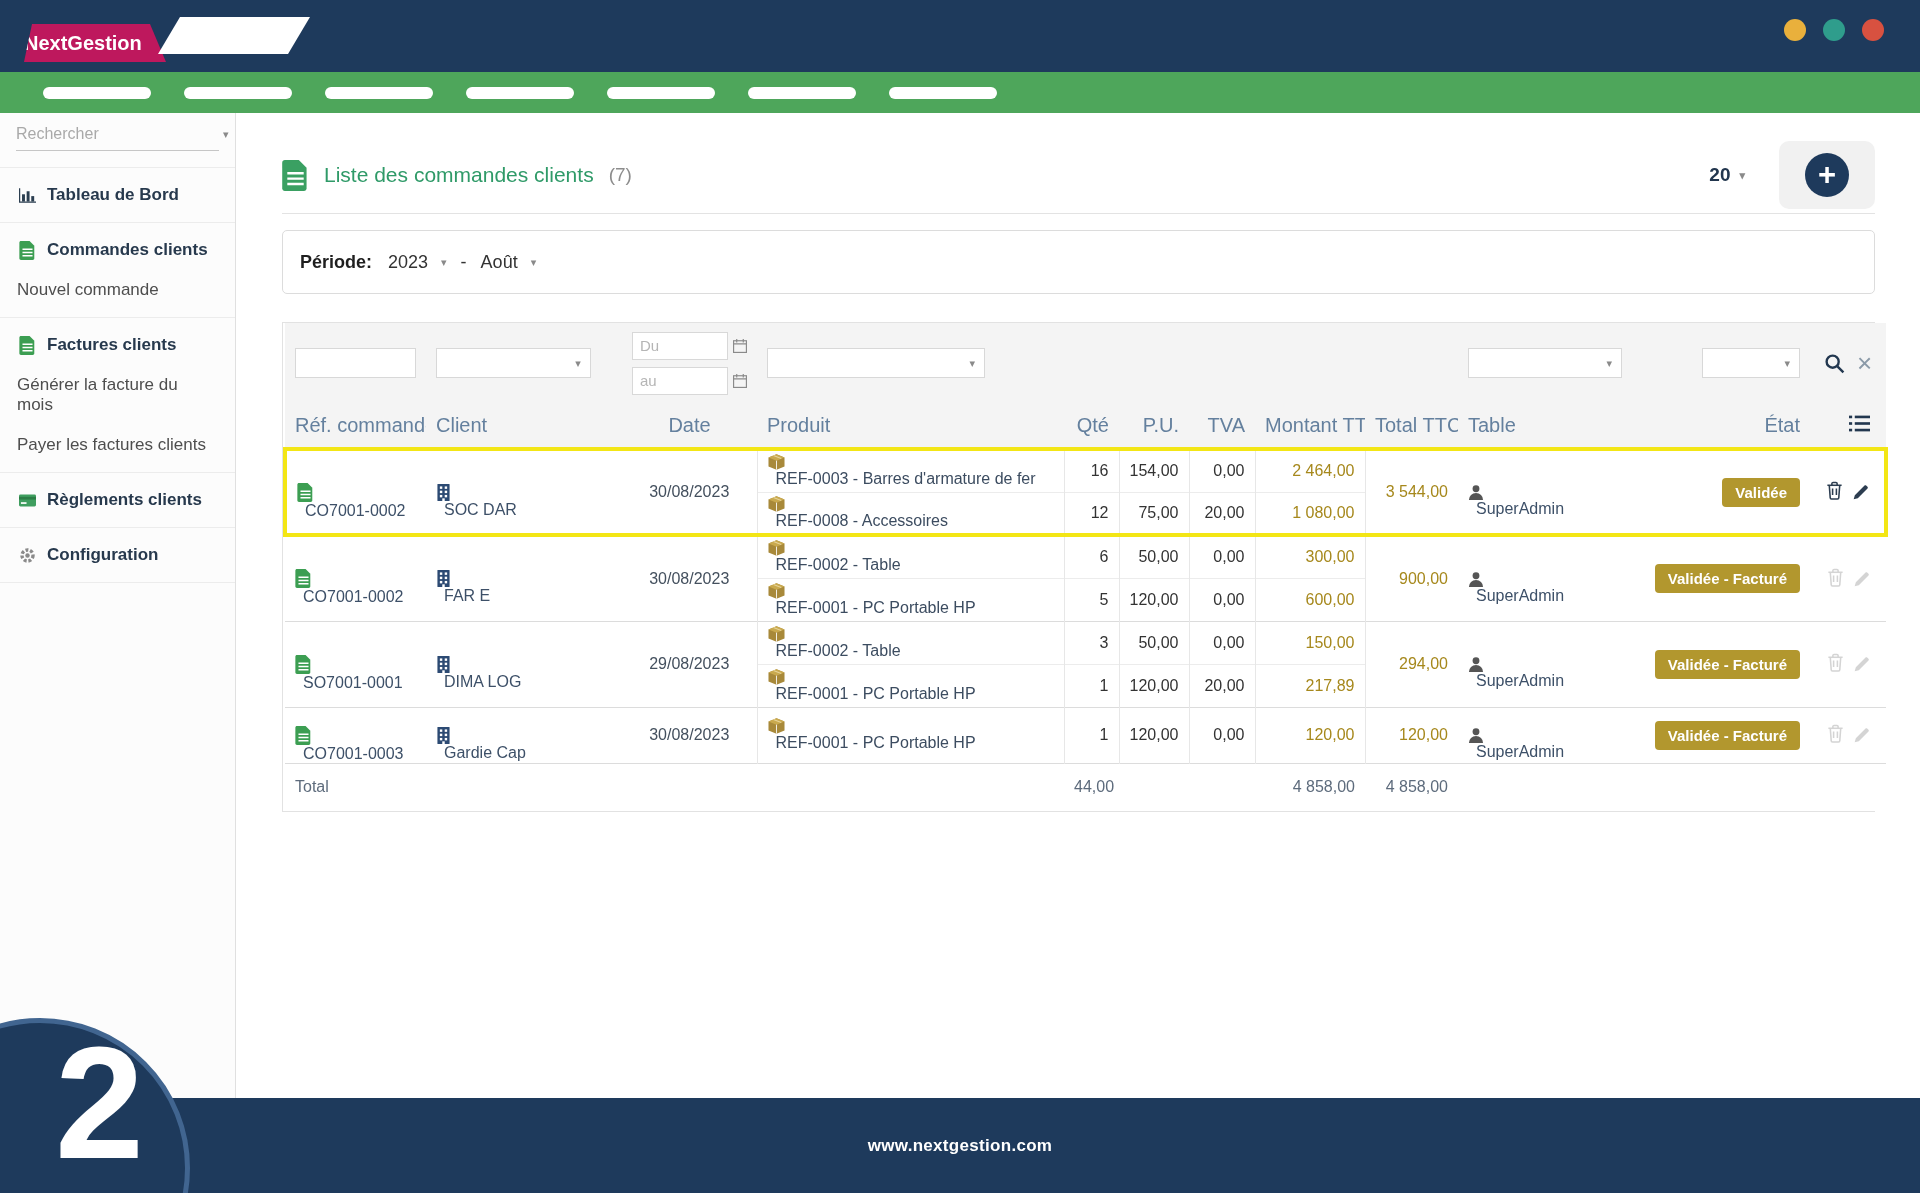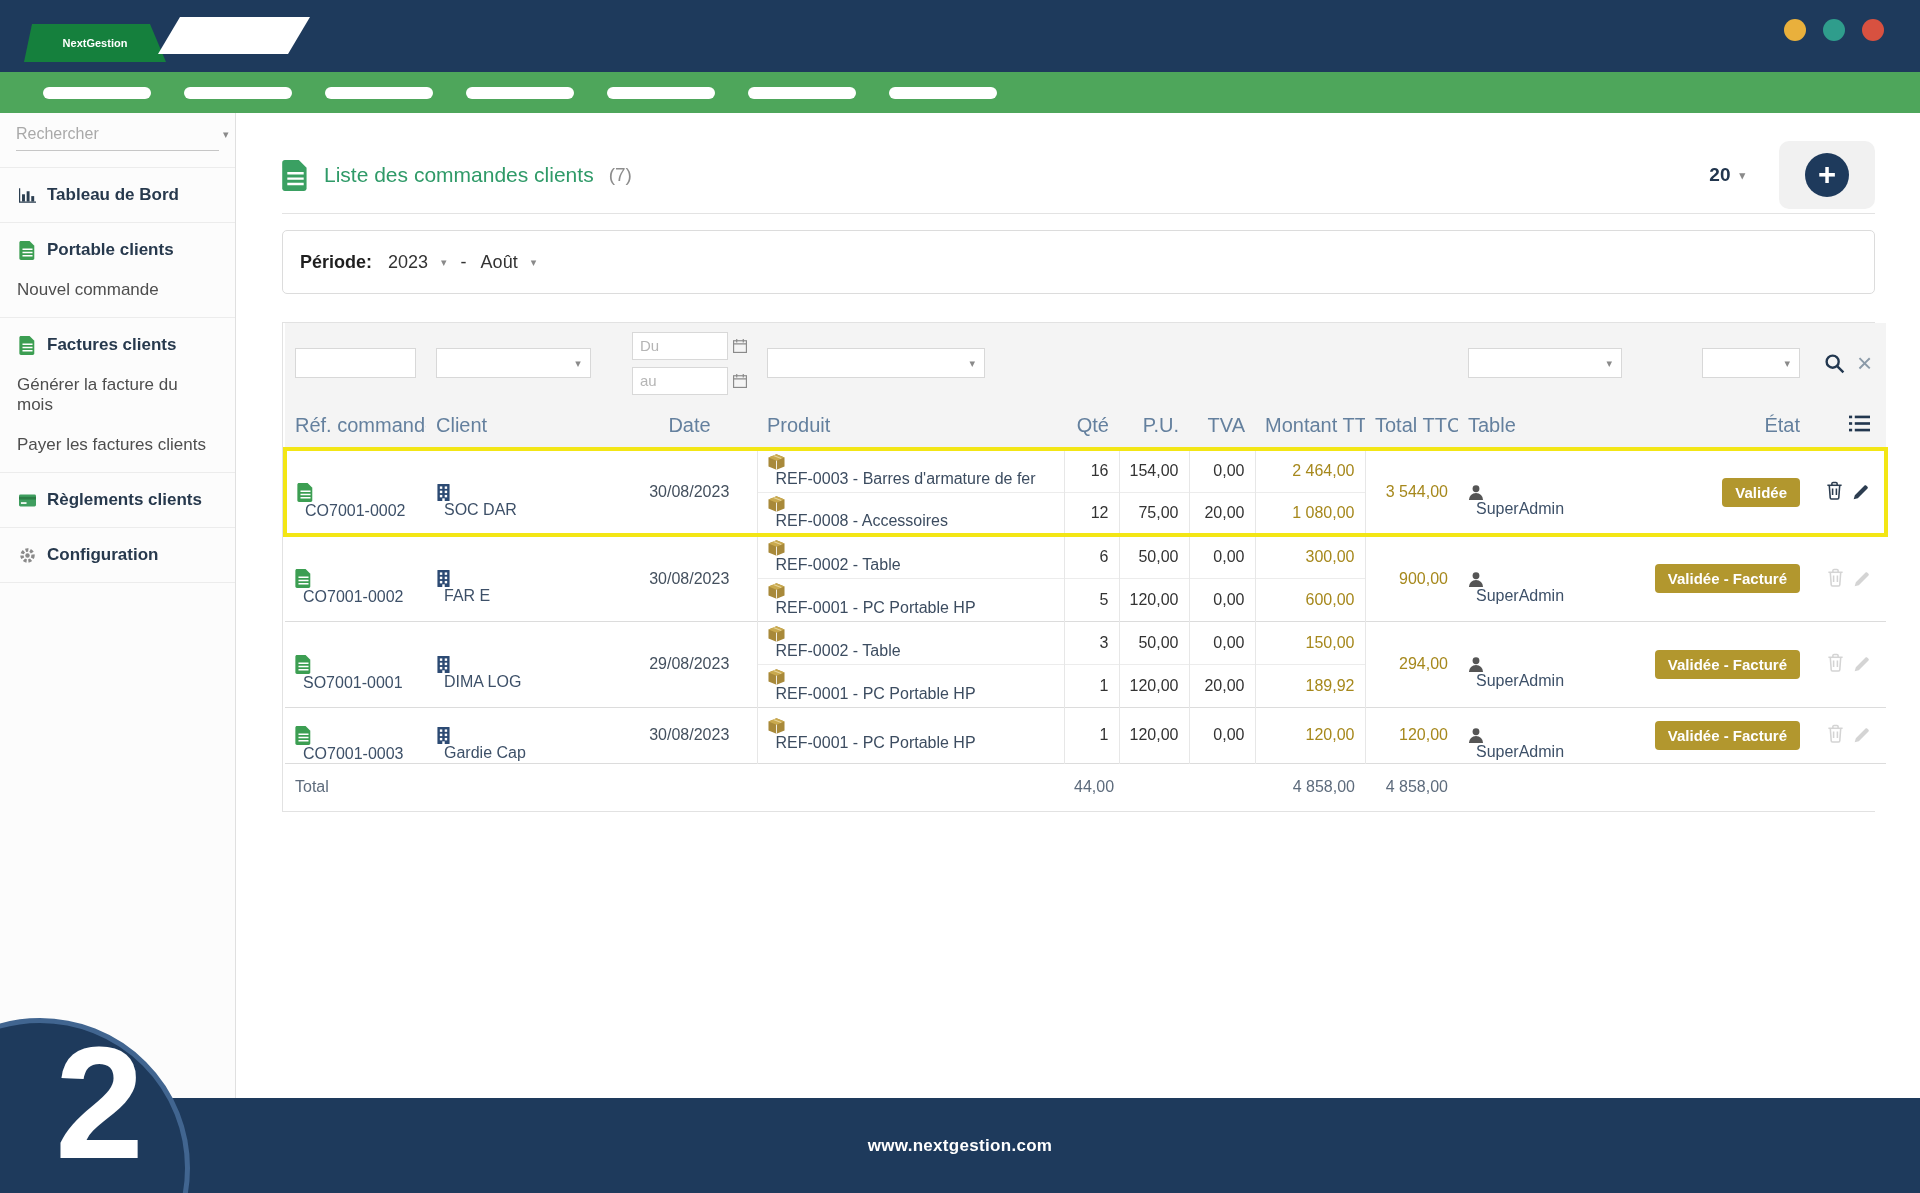--- a/index.html
+++ b/index.html
@@ -2,22 +2,22 @@
 <html><head>
 <meta charset="utf-8">
 <style>
   * { margin:0; padding:0; box-sizing:border-box; }
   html,body { background:#e2e5e9; }
   body { font-family:"Liberation Sans", sans-serif; }
   .page { position:relative; width:1920px; height:1193px; background:#fff; overflow:hidden; }
 
   
   .topbar { position:absolute; top:0; left:0; right:0; height:72px; background:#1e3a5c; z-index:3; }
-  .tab-brand { position:absolute; left:24px; top:24px; width:142px; height:38px; background:#15803d;
-    color:#fff; font-weight:700; font-size:11px; display:flex; align-items:center; justify-content:center;
+  .tab-brand { position:absolute; left:24px; top:24px; width:142px; height:38px; background:#be185d;
+    color:#fff; font-weight:700; font-size:20px; display:flex; align-items:center; 
     clip-path:polygon(8px 0, calc(100% - 16px) 0, 100% 100%, 0 100%); }
   .tab-blank { position:absolute; left:158px; top:17px; width:152px; height:37px; background:#fff;
     clip-path:polygon(22px 0, 100% 0, calc(100% - 22px) 100%, 0 100%); }
   .window-dots { position:absolute; right:36px; top:19px; display:flex; gap:17px; }
   .dot { width:22px; height:22px; border-radius:50%; }
 
   
   .navbar { position:absolute; top:72px; left:0; right:0; height:41px; background:#4ea65b;
     display:flex; align-items:center; gap:33px; padding-left:43px; z-index:3; }
   .pill { width:108px; height:12px; background:#fff; border-radius:7px; }
@@ -172,21 +172,21 @@
           </div>
         </div>
         <div class="side-group">
           <div class="side-item head">
             <span class="icon">
               <svg width="17" height="19" viewBox="0 0 12 14">
                 <path d="M0 1.2C0 .5.5 0 1.2 0h6.3L11 3.5v9.3c0 .7-.5 1.2-1.2 1.2H1.2C.5 14 0 13.5 0 12.8z" fill="#3c9e52"></path>
                 <path d="M2.3 6h7.4M2.3 8.4h7.4M2.3 10.8h7.4" stroke="#fff" stroke-width="1.1"></path>
               </svg>
             </span>
-            <span>Portable clients</span>
+            <span>Commandes clients</span>
           </div>
           <div class="side-item">
             <span>Nouvel commande</span>
           </div>
         </div>
         <div class="side-group">
           <div class="side-item head">
             <span class="icon">
               <svg width="17" height="19" viewBox="0 0 12 14">
                 <path d="M0 1.2C0 .5.5 0 1.2 0h6.3L11 3.5v9.3c0 .7-.5 1.2-1.2 1.2H1.2C.5 14 0 13.5 0 12.8z" fill="#3c9e52"></path>
@@ -528,21 +528,21 @@
             <tr class="cont">
               <td class="cell-product vb"><span class="icon"><svg width="17" height="16" viewBox="0 0 14 13">
                     <path d="M7 .2l6.6 2.6v7.4L7 12.8.4 10.2V2.8z" fill="#a8893a"></path>
                     <path d="M.4 2.8L7 5.4l6.6-2.6L7 .2z" fill="#c9a94e"></path>
                     <path d="M7 5.4v7.4" stroke="#fff" stroke-width=".7"></path>
                     <path d="M4.5 1.2l6.4 2.5" stroke="#e8d49a" stroke-width=".9"></path>
                   </svg></span><span>REF-0001 - PC Portable HP</span></td>
               <td class="cell-qty vb">1</td>
               <td class="cell-pu vb">120,00</td>
               <td class="cell-tva vb">20,00</td>
-              <td class="cell-amount vb gold">189,92</td>
+              <td class="cell-amount vb gold">217,89</td>
             </tr>
           </tbody>
           <tbody class="order">
             <tr class="first">
               <td class="cell-ref span-cell" rowspan="1"><span class="icon"><svg width="17" height="19" viewBox="0 0 12 14">
                     <path d="M0 1.2C0 .5.5 0 1.2 0h6.3L11 3.5v9.3c0 .7-.5 1.2-1.2 1.2H1.2C.5 14 0 13.5 0 12.8z" fill="#3c9e52"></path>
                     <path d="M2.3 6h7.4M2.3 8.4h7.4M2.3 10.8h7.4" stroke="#fff" stroke-width="1.1"></path>
                   </svg></span><span>CO7001-0003</span></td>
               <td class="cell-client span-cell" rowspan="1"><span class="icon"><svg width="15" height="17" viewBox="0 0 12 14">
                     <rect x="1" width="10" height="14" rx=".5" fill="#2c4a73"></rect>

